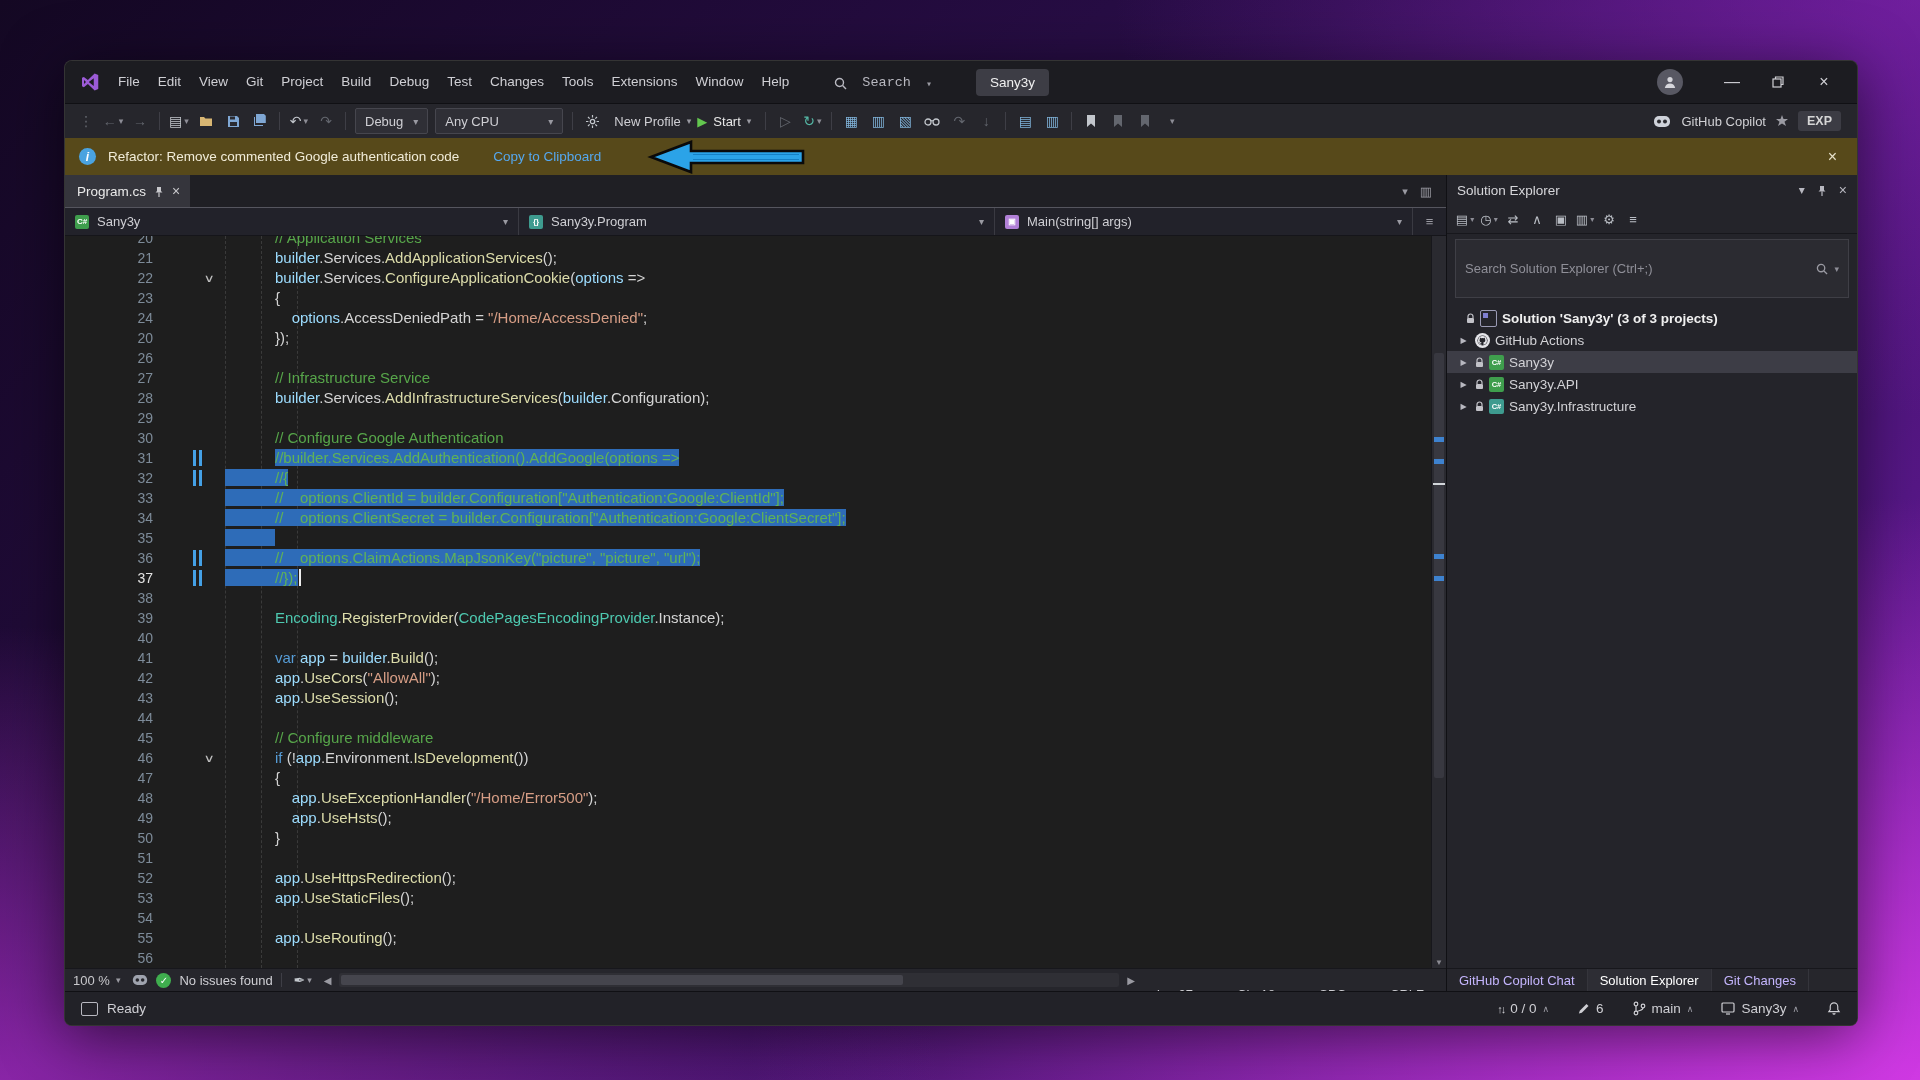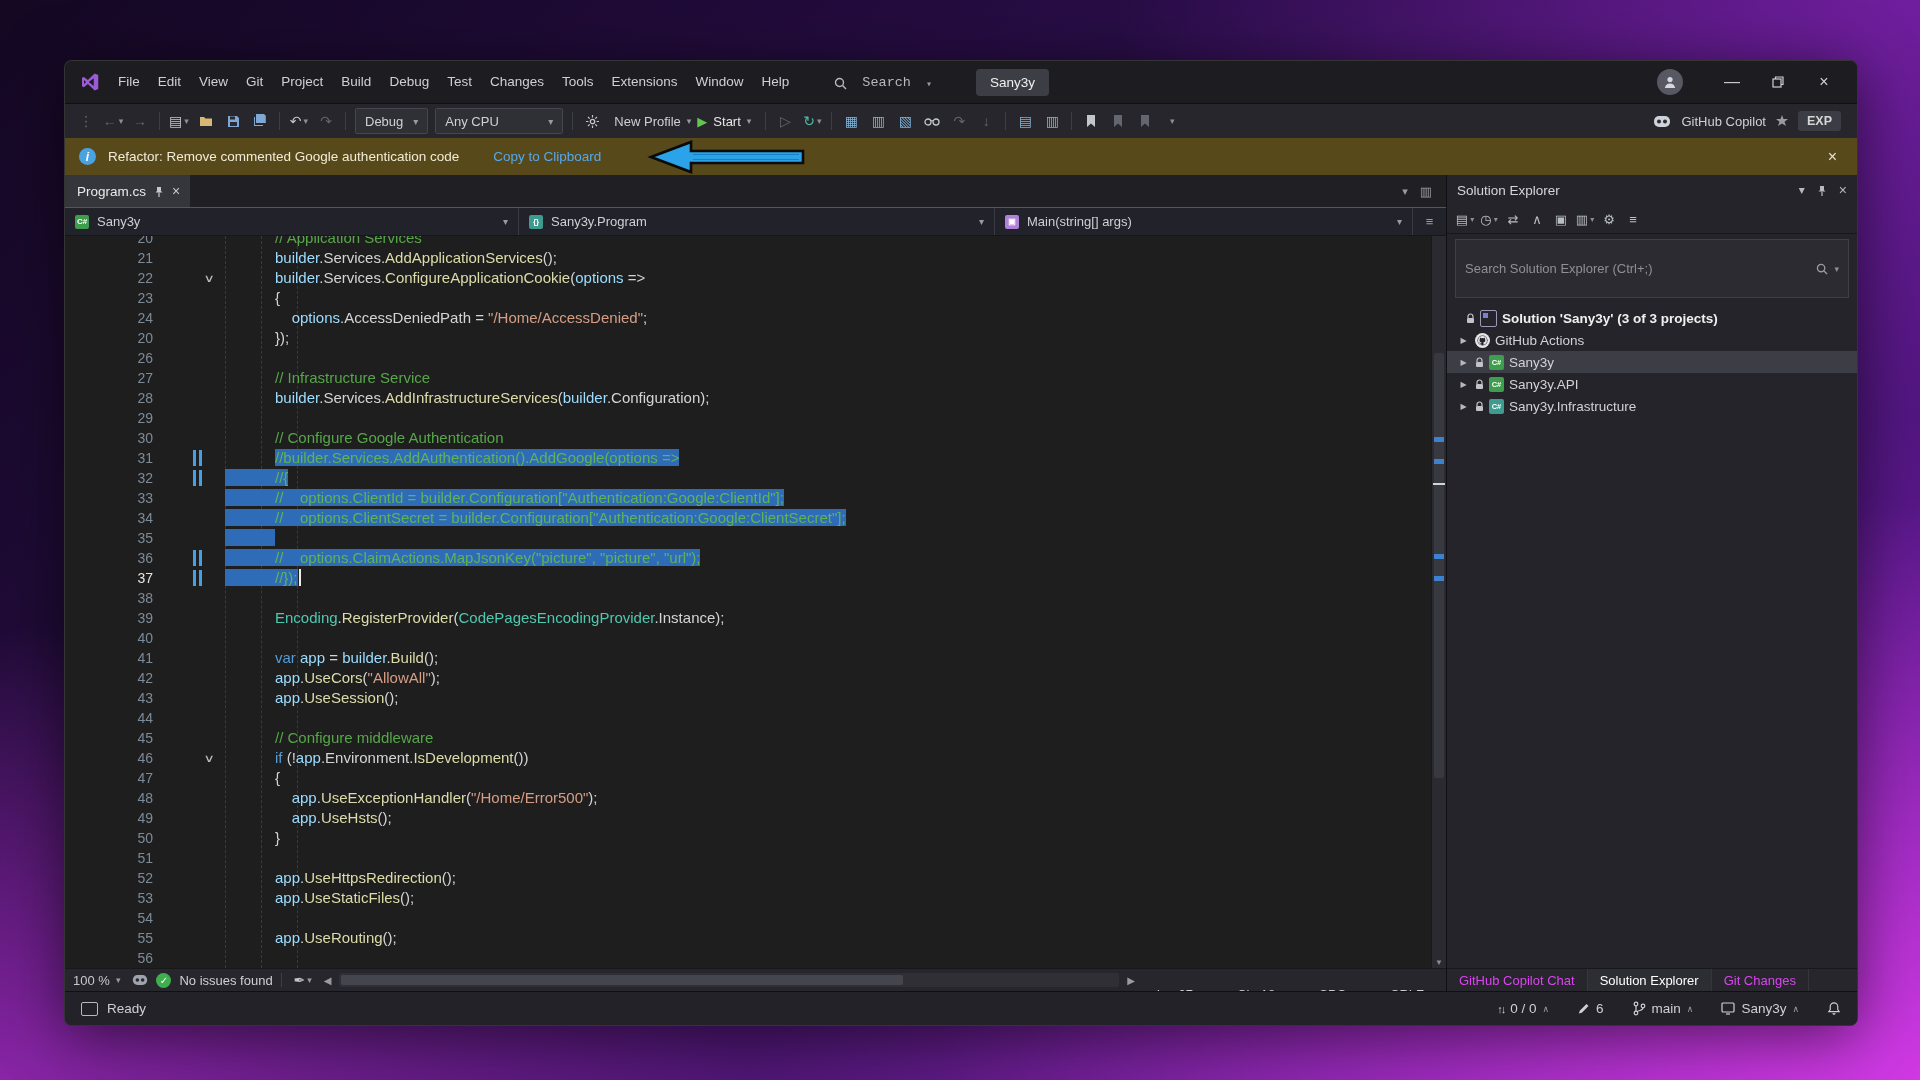--- a/index.html
+++ b/index.html
@@ -120,21 +120,21 @@
   .tchev{width:13px;color:#b8b8c0;font-size:8px;text-align:center;flex:none;}
   .ticon{width:15px;height:15px;border-radius:2px;display:flex;align-items:center;justify-content:center;font-size:7.5px;font-weight:700;color:#fff;flex:none;}
   .ticon.csproj{background:#3f9e4d;}
   .ticon.library{background:#3e9b8f;}
   .ticon.solution{background:transparent;border:1.5px solid #9a9ab4;border-radius:2px;position:relative;}
   .ticon.solution::after{content:"";position:absolute;left:2px;top:2px;width:5px;height:5px;background:#7f7fd0;}
   .ticon.github{background:#e6e6ea;border-radius:50%;}
   .locksvg{flex:none;}
   
   .panel-tabs{height:22px;display:flex;align-items:center;background:#26262c;border-top:1px solid #17171c;flex:none;font-size:13px;}
-  .ptab{padding:0 12px;color:#d946ef;border-right:1px solid #35353c;height:100%;display:flex;align-items:center;}
+  .ptab{padding:0 12px;color:#c4b5fd;border-right:1px solid #35353c;height:100%;display:flex;align-items:center;}
   .ptab.active{color:#ffffff;background:#2d2d34;}
   
   .statusbar{height:33px;background:#222228;border-top:1px solid #101014;display:flex;align-items:center;color:#cfcfd4;font-size:13.5px;padding:0 16px;flex:none;}
   .sb-left{display:flex;align-items:center;gap:9px;}
   .sb-right{margin-left:auto;display:flex;align-items:center;gap:28px;}
   .sbgrp{display:flex;align-items:center;gap:6px;}
   .sbgrp .cc{font-size:9px;color:#9a9aa2;}
   .sb-ready-icon{width:15px;height:12px;border:1.5px solid #b8b8c0;border-radius:2px;}
   svg{display:block;}
 </style>

